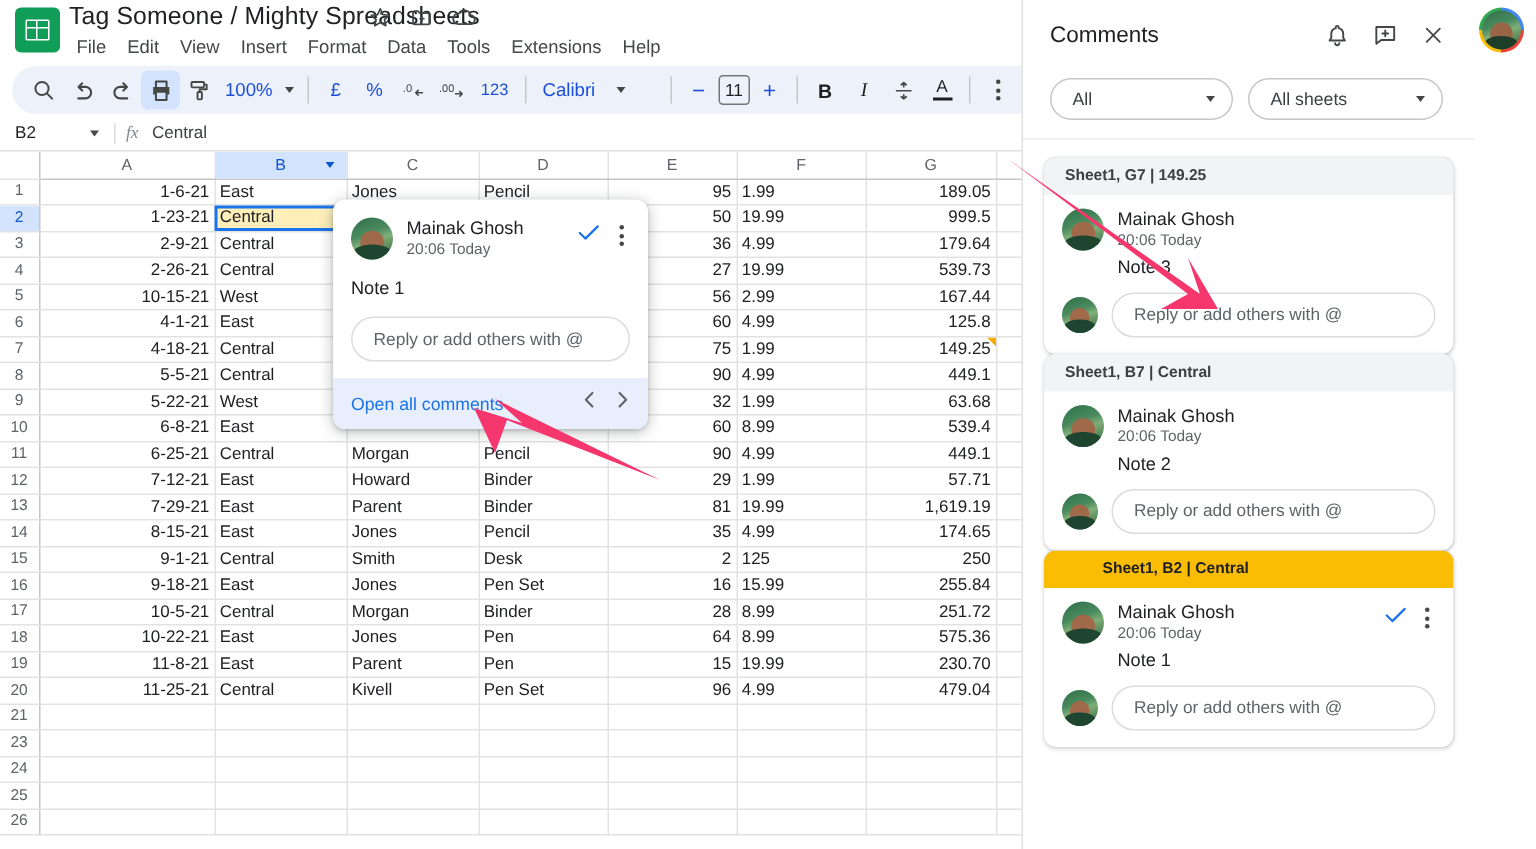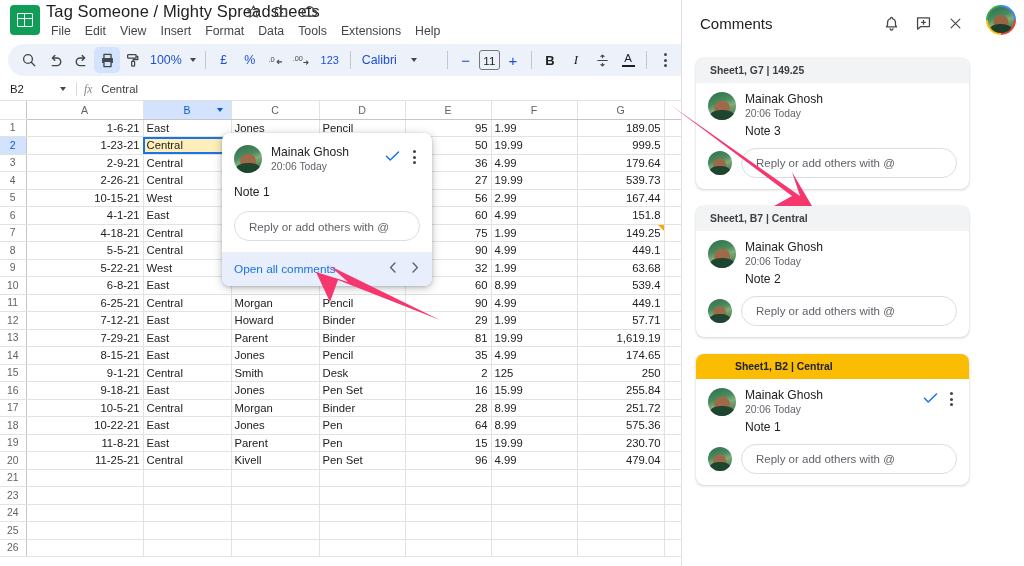--- a/index.html
+++ b/index.html
@@ -196,21 +196,21 @@
   .sb-icon-btn { width: 28px; height: 28px; display: flex; align-items: center; justify-content: center; border-radius: 50%; }
   .sb-filters { display: flex; gap: 10px; padding: 6px 14px 12px 18px; border-bottom: 1px solid #e8eaed; }
   .filter-chip {
     height: 28px; border: 1px solid #c4c7c5; border-radius: 14px; display: flex; align-items: center;
     justify-content: space-between; padding: 0 11px 0 14px; font-size: 11.8px; color: #3c4043;
   }
   .filter-chip.w1 { width: 122px; }
   .filter-chip.w2 { width: 130px; }
   .sb-list { padding: 12px 14px 0 14px; }
   .cmt-card {
-    background: #fff; border-radius: 8px; margin-bottom: 17px; overflow: hidden;
+    background: #fff; border-radius: 8px; margin-bottom: 0; overflow: hidden;
     box-shadow: 0 1px 3px rgba(60,64,67,.22), 0 0 1px rgba(60,64,67,.20);
   }
   .card-ref {
     font-size: 10.4px; font-weight: bold; color: #3c4043; padding: 7px 14px; background: #f1f3f4;
   }
   .card-ref.active { background: #fbbc04; color: #202124; padding-left: 39px; }
   .card-body { padding: 9px 12px 11px 12px; }
   .card-row { display: flex; align-items: flex-start; gap: 9px; }
   .card-reply { display: flex; align-items: center; gap: 9px; margin-top: 10px; }
   .reply-pill {
@@ -500,21 +500,21 @@
             <td class="txt"></td>
           </tr>
           <tr>
             <td class="rowh">6</td>
             <td class="num">4-1-21</td>
             <td class="txt">East</td>
             <td class="txt"></td>
             <td class="txt"></td>
             <td class="num">60</td>
             <td class="txt">4.99</td>
-            <td class="num">151.8</td>
+            <td class="num">125.8</td>
             <td class="txt"></td>
           </tr>
           <tr>
             <td class="rowh">7</td>
             <td class="num">4-18-21</td>
             <td class="txt has-note">Central</td>
             <td class="txt"></td>
             <td class="txt"></td>
             <td class="num">75</td>
             <td class="txt">1.99</td>
@@ -782,20 +782,30 @@
           </svg>
         </div>
         <div class="sb-icon-btn">
           <svg width="15" height="15" viewBox="0 0 24 24" fill="none" stroke="#444746" stroke-width="1.9" stroke-linecap="round">
             <path d="M5 5l14 14M19 5L5 19"></path>
           </svg>
         </div>
       </div>
     </div>
 
+    <div class="sb-filters">
+      <div class="filter-chip w1">
+        <span>All</span>
+        <span class="caret-dn"></span>
+      </div>
+      <div class="filter-chip w2">
+        <span>All sheets</span>
+        <span class="caret-dn"></span>
+      </div>
+    </div>
 
     <div class="sb-list" id="comment-list">
         <div class="cmt-card">
           <div class="card-ref">Sheet1, G7 | 149.25</div>
           <div class="card-body">
             <div class="card-row">
               <div class="avatar-sm"></div>
               <div style="flex:1">
                 <div class="cmt-name">Mainak Ghosh</div>
                 <div class="cmt-time">20:06 Today</div>

